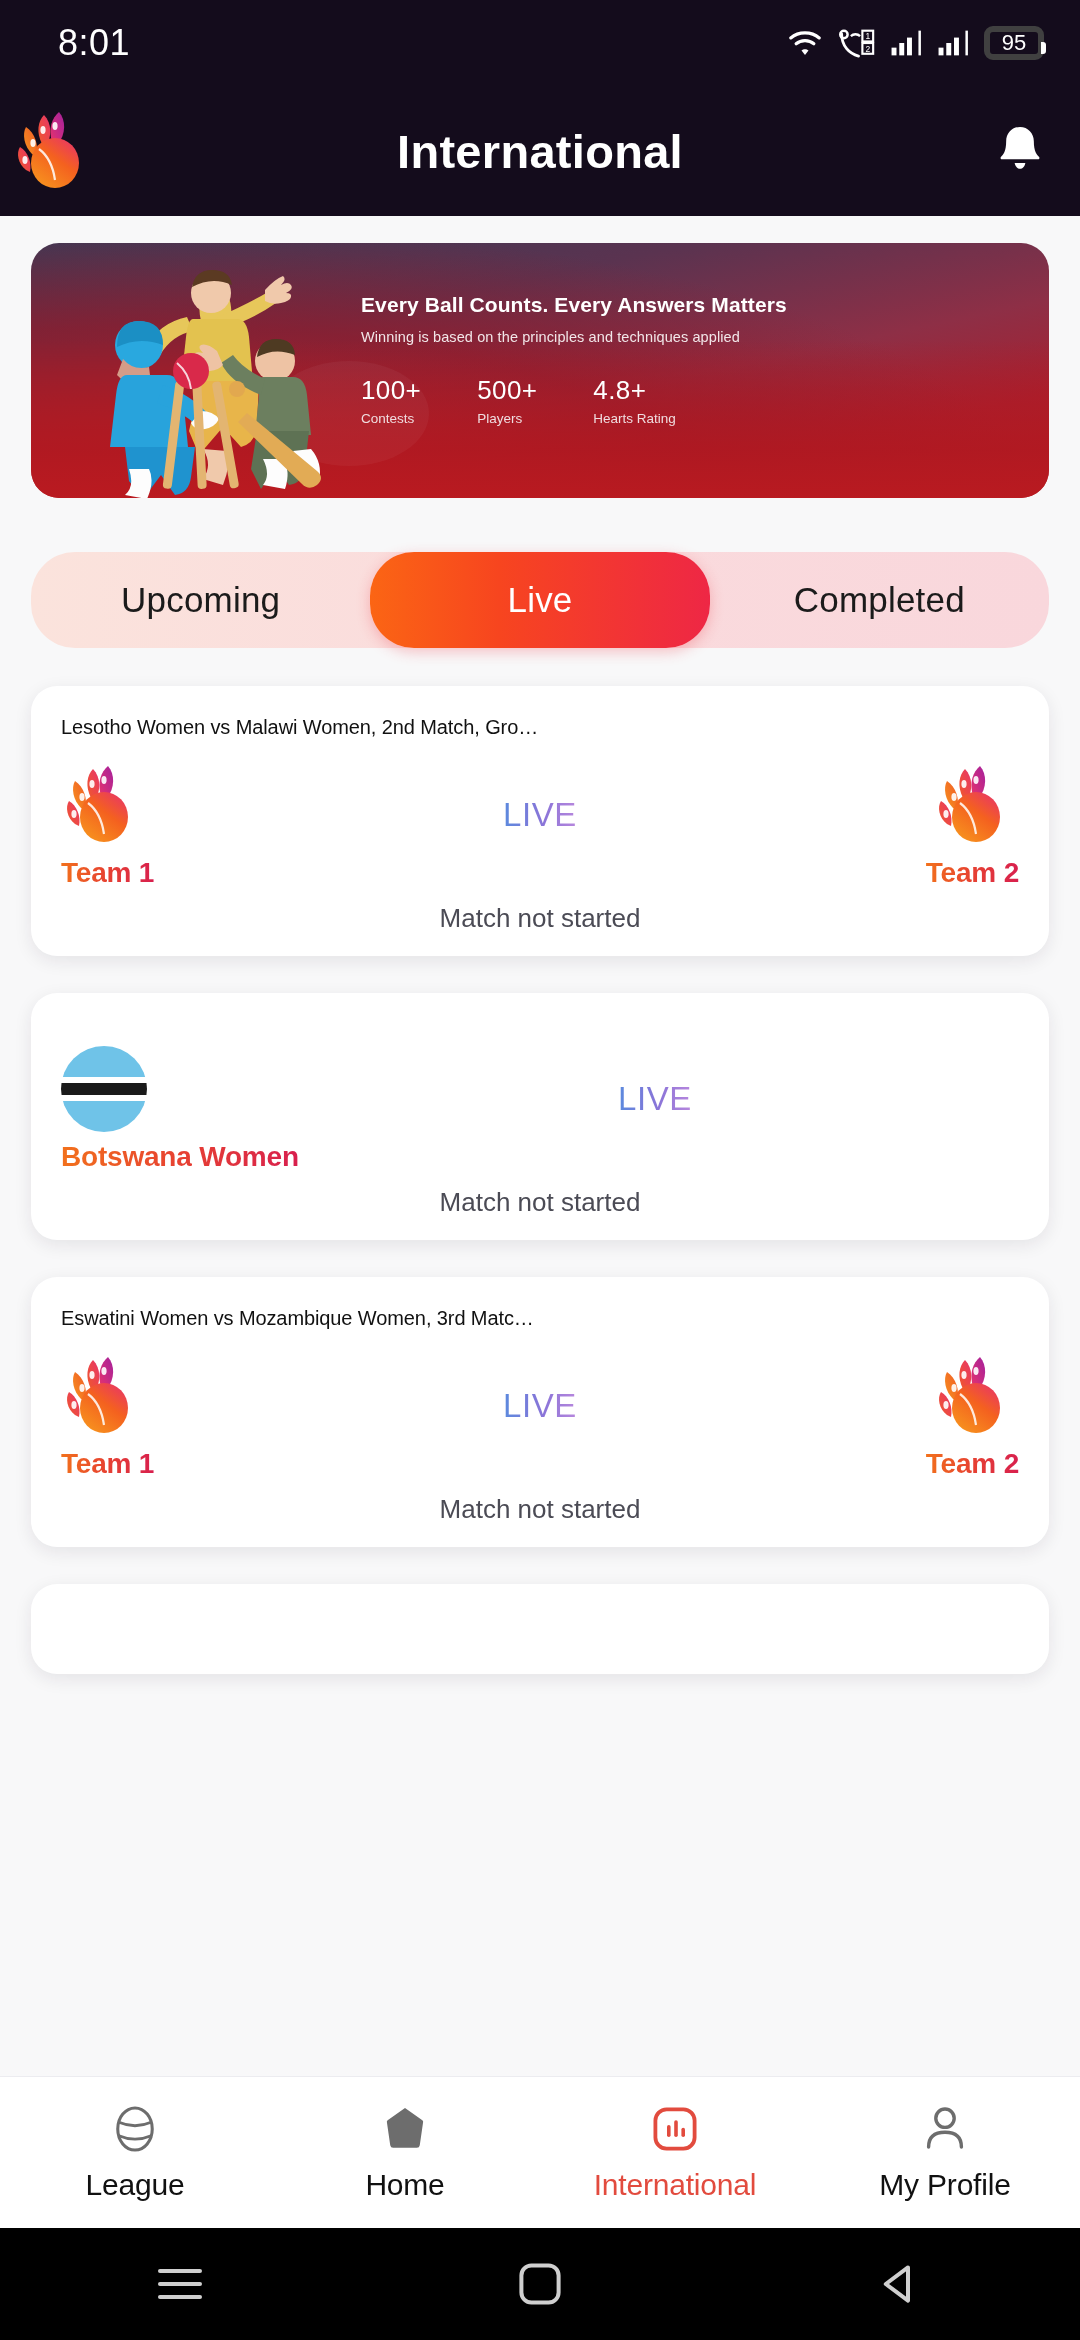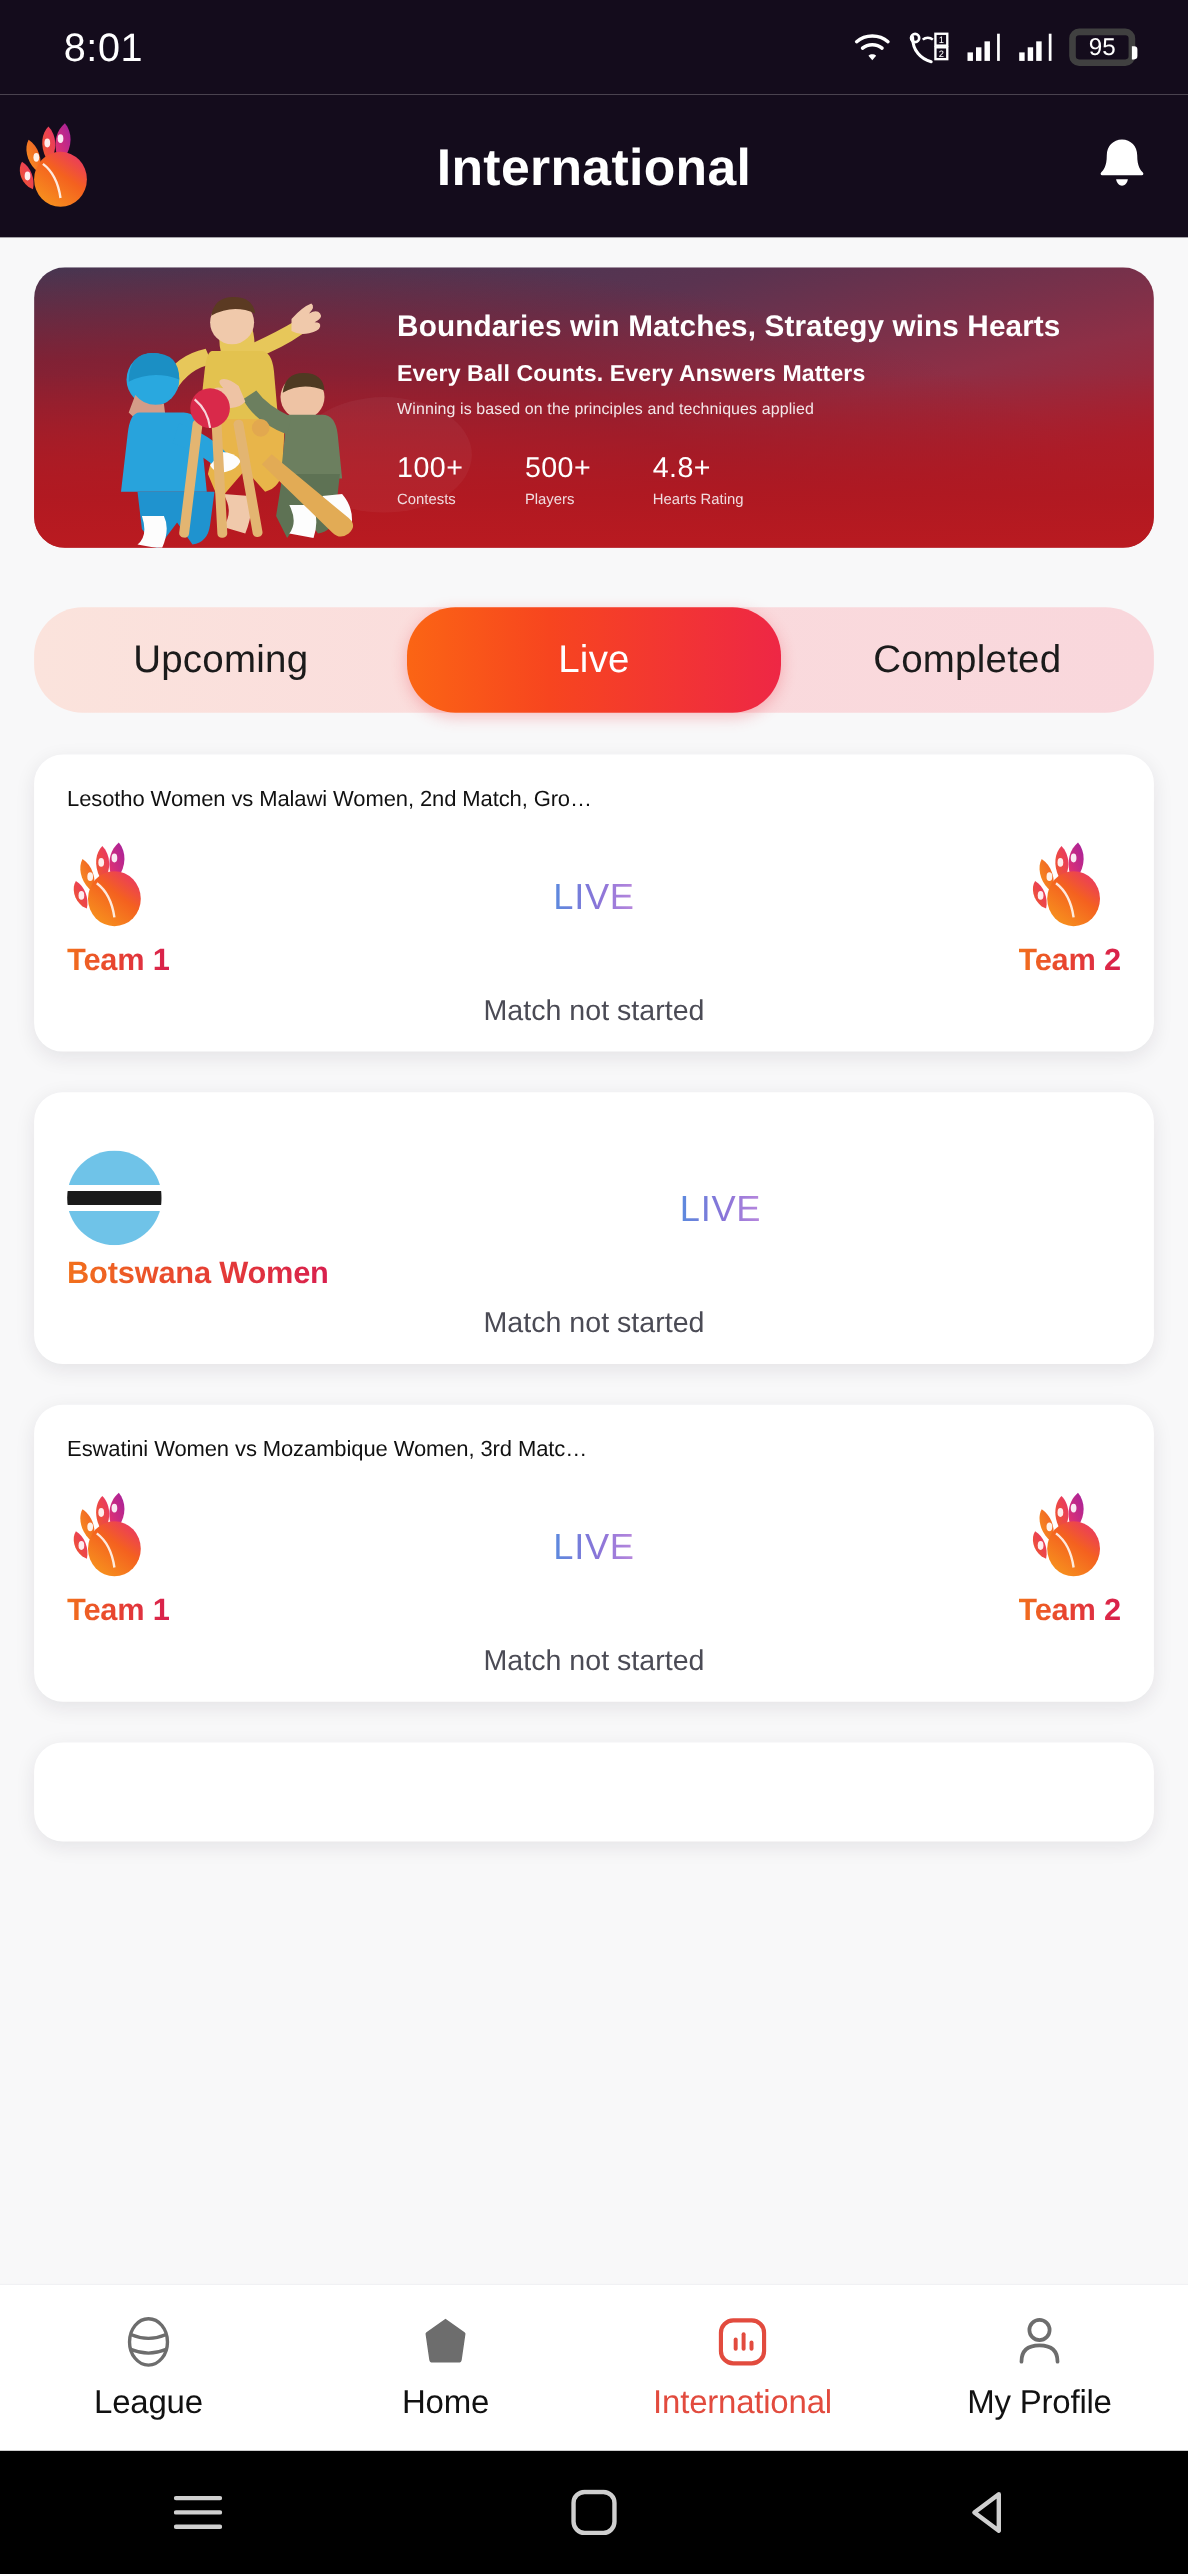--- a/index.html
+++ b/index.html
@@ -8,21 +8,21 @@
     background: #000;
     font-family: "Liberation Sans", sans-serif;
     overflow: hidden;
   }
   .phone { position: relative; width: 1080px; height: 2340px; background: #f7f7f8; display: flex; flex-direction: column; }
 
   
   .statusbar {
     height: 86px; background: #140c1c; color: #fff;
     display: flex; align-items: center; justify-content: space-between;
-    padding: 0 48px 0 58px; flex: 0 0 auto;
+    padding: 0 36px 0 58px; flex: 0 0 auto;
   }
   .status-time { font-size: 36px; letter-spacing: .5px; }
   .status-icons { display: flex; align-items: center; gap: 13px; }
   .ico { display: block; }
 
   
   .appbar {
     height: 130px; background: #140c1c; color: #fff;
     display: flex; align-items: center; justify-content: space-between;
     padding: 0 28px 0 12px; flex: 0 0 auto; position: relative;
@@ -248,21 +248,20 @@
         <rect x="118" y="118" width="9" height="108" rx="4" fill="#e3b571" transform="rotate(7 122 172)"></rect>
         <rect x="144" y="118" width="9" height="108" rx="4" fill="#e3b571" transform="rotate(-3 148 172)"></rect>
         <rect x="170" y="118" width="9" height="108" rx="4" fill="#e3b571" transform="rotate(-10 174 172)"></rect>
         <circle cx="186" cy="126" r="8" fill="#e2a84f"></circle>
 
         <circle cx="140" cy="108" r="18" fill="#d9294a"></circle>
         <path d="M126 100 q12 10 14 26" fill="none" stroke="#fff" stroke-width="2" opacity=".8"></path>
       </svg>
 
       <div class="banner-text">
-        <div class="banner-h1">Boundaries win Matches, Strategy wins Hearts</div>
         <div class="banner-h2">Every Ball Counts. Every Answers Matters</div>
         <div class="banner-h3">Winning is based on the principles and techniques applied</div>
         <div class="banner-stats">
           <div>
             <div class="stat-num">100+</div>
             <div class="stat-lbl">Contests</div>
           </div>
           <div>
             <div class="stat-num">500+</div>
             <div class="stat-lbl">Players</div>

